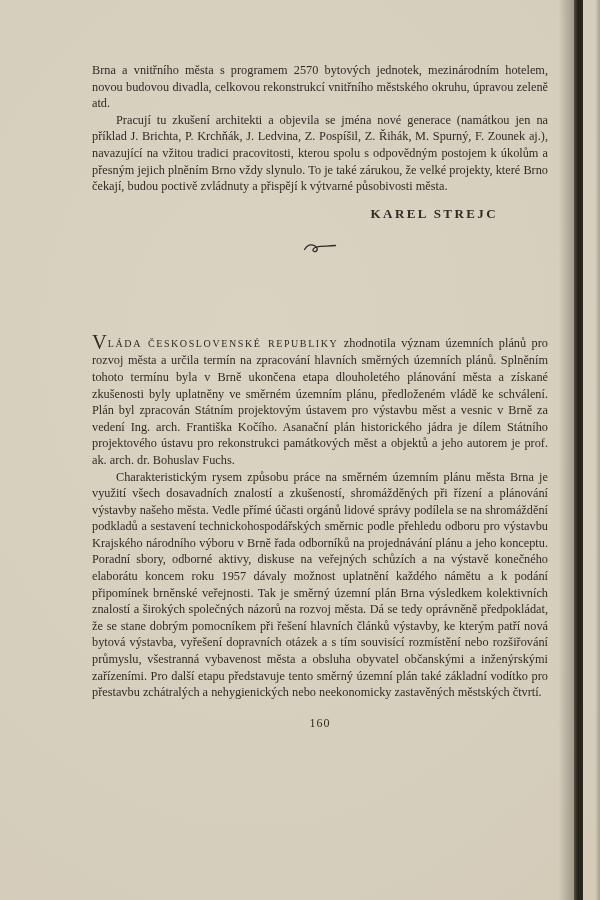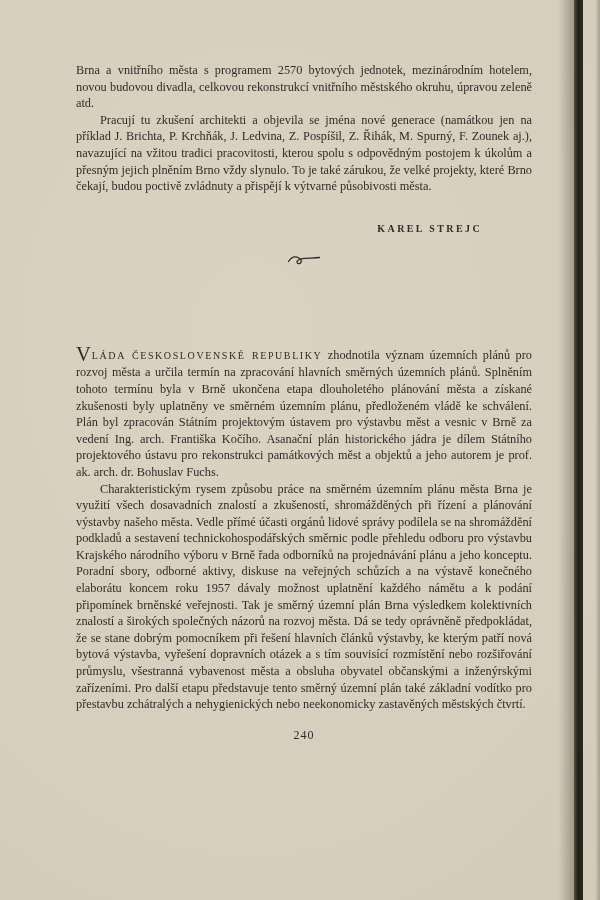--- a/index.html
+++ b/index.html
@@ -25,39 +25,39 @@
   .edge-dark {
     position: absolute; top: 0; bottom: 0; right: 17px; width: 9px;
     background: linear-gradient(to right, #55503f, #211f18 45%, #2b2820);
   }
   .edge-outer {
     position: absolute; top: 0; bottom: 0; right: 0; width: 5px;
     background: linear-gradient(to right, rgba(0,0,0,0), rgba(0,0,0,0.22));
   }
   .text-column {
     position: absolute;
-    left: 76px;
+    left: 92px;
     top: 62px;
     width: 456px;
     color: #2e2c26;
   }
   .text-column p {
     margin: 0;
     text-align: justify;
     font-size: 12.3px;
     line-height: 16.6px;
     hyphens: auto;
   }
   .indent { text-indent: 24px; }
   .author-byline {
-    margin-top: 28px;
+    margin-top: 11px;
     text-align: right;
     padding-right: 50px;
     font-weight: 700;
-    font-size: 10px;
+    font-size: 13px;
     letter-spacing: 2.4px;
     color: #2e2c26;
   }
   .divider {
     margin-top: 16px;
     height: 16px;
     text-align: center;
   }
   .divider svg { display: inline-block; vertical-align: middle; }
   .article-new { margin-top: 78px; }
@@ -103,16 +103,16 @@
         </svg>
       </span>
     </div>
 
     <div class="article-new">
       <p><span class="lead-initial">V</span><span class="lead-caps">LÁDA ČESKOSLOVENSKÉ REPUBLIKY</span><span> zhodnotila význam územních plánů pro rozvoj města a určila termín na zpracování hlavních směrných územních plánů. Splněním tohoto termínu byla v Brně ukončena etapa dlouholetého plánování města a získané zkušenosti byly uplatněny ve směrném územním plánu, předloženém vládě ke schválení. Plán byl zpracován Státním projektovým ústavem pro výstavbu měst a vesnic v Brně za vedení Ing. arch. Františka Kočího. Asanační plán historického jádra je dílem Státního projektového ústavu pro rekonstrukci památkových měst a objektů a jeho autorem je prof. ak. arch. dr. Bohuslav Fuchs.</span></p>
 
       <p class="indent">Charakteristickým rysem způsobu práce na směrném územním plánu města Brna je využití všech dosavadních znalostí a zkušeností, shromážděných při řízení a plánování výstavby našeho města. Vedle přímé účasti orgánů lidové správy podílela se na shromáždění podkladů a sestavení technickohospodářských směrnic podle přehledu odboru pro výstavbu Krajského národního výboru v Brně řada odborníků na projednávání plánu a jeho konceptu. Poradní sbory, odborné aktivy, diskuse na veřejných schůzích a na výstavě konečného elaborátu koncem roku 1957 dávaly možnost uplatnění každého námětu a k podání připomínek brněnské veřejnosti. Tak je směrný územní plán Brna výsledkem kolektivních znalostí a širokých společných názorů na rozvoj města. Dá se tedy oprávněně předpokládat, že se stane dobrým pomocníkem při řešení hlavních článků výstavby, ke kterým patří nová bytová výstavba, vyřešení dopravních otázek a s tím souvisící rozmístění nebo rozšiřování průmyslu, všestranná vybavenost města a obsluha obyvatel občanskými a inženýrskými zařízeními. Pro další etapu představuje tento směrný územní plán také základní vodítko pro přestavbu zchátralých a nehygienických nebo neekonomicky zastavěných městských čtvrtí.</p>
     </div>
 
-    <div class="page-number">240</div>
+    <div class="page-number">160</div>
 
   </div>
 </div>
 
 </body></html>

